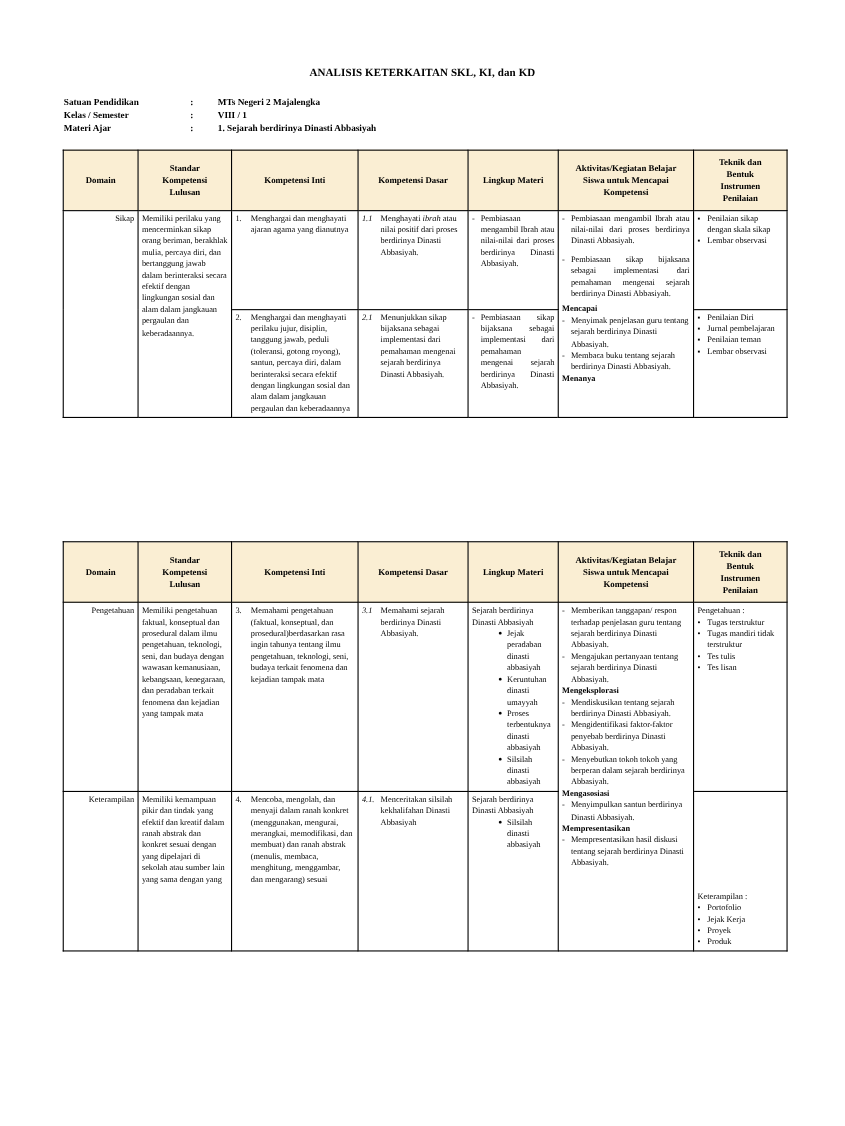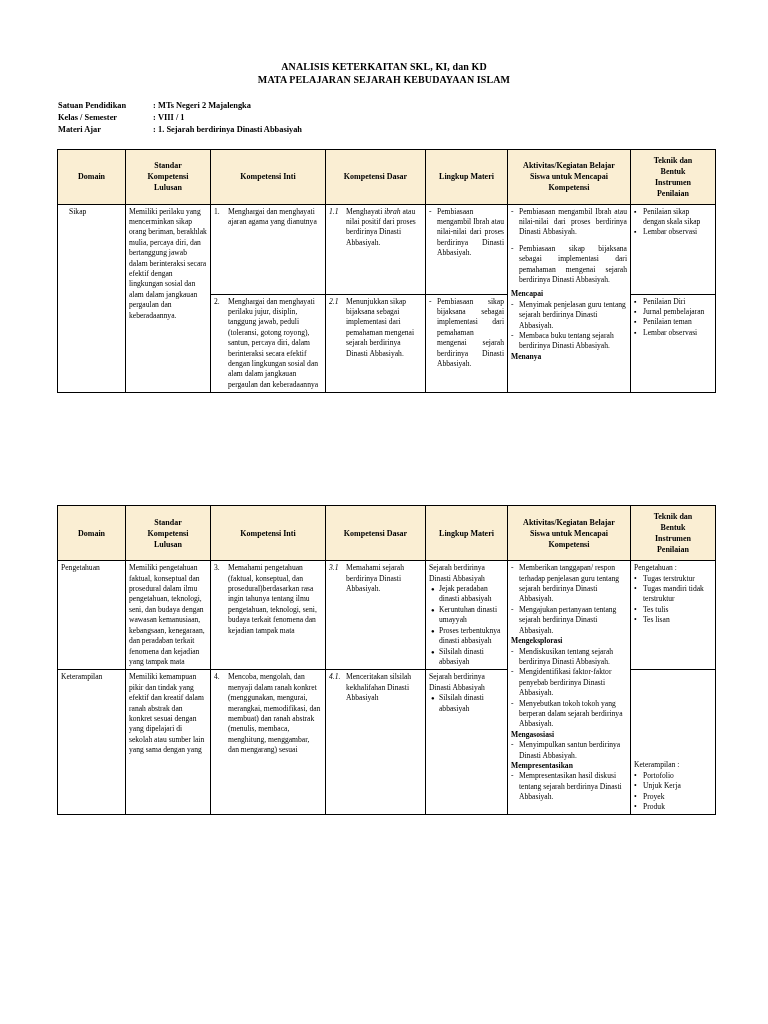--- a/index.html
+++ b/index.html
@@ -25,21 +25,21 @@
     letter-spacing: .1px;
   }
   .doc-title div { white-space: nowrap; }
 
   .meta {
     margin: 14px 0 0 58px;
     font-size: 8.4px;
     line-height: 12.2px;
     font-weight: bold;
   }
-  .meta-row { display: flex; }
+  .meta-row { display: flex; gap: 20px; }
   .meta-label { width: 95px; }
   .meta-colon { width: 5px; }
   .meta-value { }
 
   table.skl {
     border-collapse: collapse;
     table-layout: fixed;
     margin-left: 57px;
     width: 658px;
     border: 1px solid #000;
@@ -59,21 +59,21 @@
     font-size: 8px;
     line-height: 11px;
     padding: 5px 3px;
   }
 
   .t1 { margin-top: 12px; }
   .t2 { margin-top: 0px; }
 
   .spacer { height: 112px; }
 
-  td.c-domain { text-align: left; }
+  td.c-domain { text-align: right; }
   td.c-domain .dom1 { padding-left: 8px; }
 
   .numlist { list-style: none; margin: 0; padding: 0; }
   .numlist li {
     display: flex;
     margin-bottom: 0;
   }
   .numlist li .num { width: 14px; flex: 0 0 14px; }
   .numlist li .txt { flex: 1 1 auto; }
   .numlist li .num.wide { width: 17px; flex: 0 0 17px; font-style: italic; }
@@ -87,38 +87,37 @@
   ul.sq > li { display: flex; }
   ul.sq > li .mk { width: 9px; flex: 0 0 9px; font-size: 7px; line-height: 10.4px;}
   ul.sq > li .tx { flex: 1 1 auto; }
 
   ul.dot { list-style: none; margin: 0; padding: 0; }
   ul.dot > li { display: flex; }
   ul.dot > li .mk { width: 9px; flex: 0 0 9px; }
   ul.dot > li .tx { flex: 1 1 auto; }
 
   ul.mdot { list-style: none; margin: 0 0 0 2px; padding: 0; }
-  ul.mdot > li { display: flex; }
+  ul.mdot > li { display: flex; margin-left: 22px; }
   ul.mdot > li .mk { width: 8px; flex: 0 0 8px; font-size: 6px; line-height: 10.4px; }
   ul.mdot > li .tx { flex: 1 1 auto; }
 
   .just { text-align: justify; }
   .bold { font-weight: bold; }
   .ital { font-style: italic; }
   .gap { height: 6px; }
   .blk { margin-top: 4px; }
 </style>
 </head>
 <body>
 
 <div class="page">
 
   <div class="doc-title">
     <div>ANALISIS KETERKAITAN SKL, KI, dan KD</div>
-    <div>MATA PELAJARAN SEJARAH KEBUDAYAAN ISLAM</div>
   </div>
 
   <div class="meta">
     <div class="meta-row">
       <span class="meta-label">Satuan Pendidikan</span>
       <span class="meta-colon">:</span>
       <span class="meta-value">MTs Negeri 2 Majalengka</span>
     </div>
     <div class="meta-row">
       <span class="meta-label">Kelas / Semester</span>
@@ -456,21 +455,21 @@
         <td>
           <div style="height:88px"></div>
           <div>Keterampilan :</div>
           <ul class="dot">
             <li>
               <span class="mk">•</span>
               <span class="tx">Portofolio</span>
             </li>
             <li>
               <span class="mk">•</span>
-              <span class="tx">Unjuk Kerja</span>
+              <span class="tx">Jejak Kerja</span>
             </li>
             <li>
               <span class="mk">•</span>
               <span class="tx">Proyek</span>
             </li>
             <li>
               <span class="mk">•</span>
               <span class="tx">Produk</span>
             </li>
           </ul>

